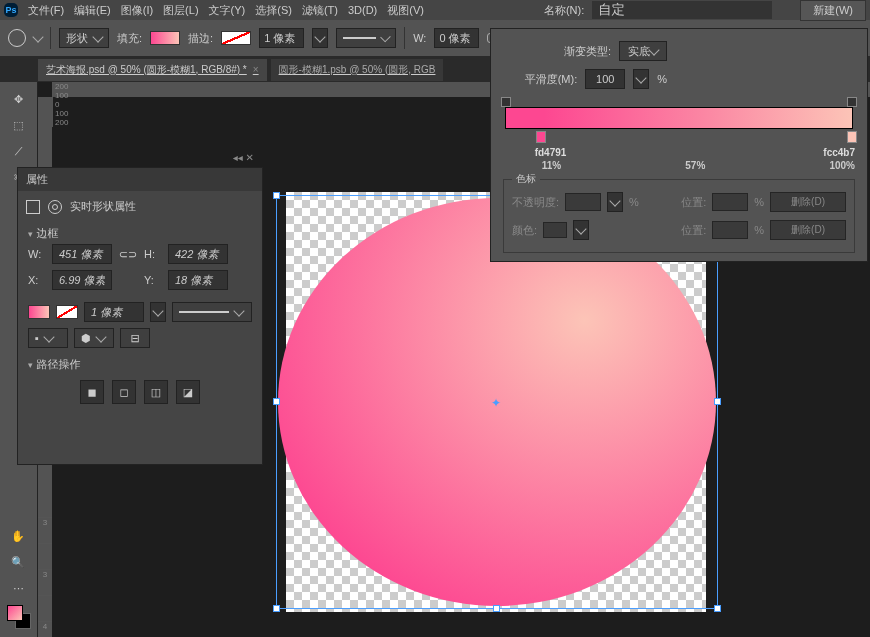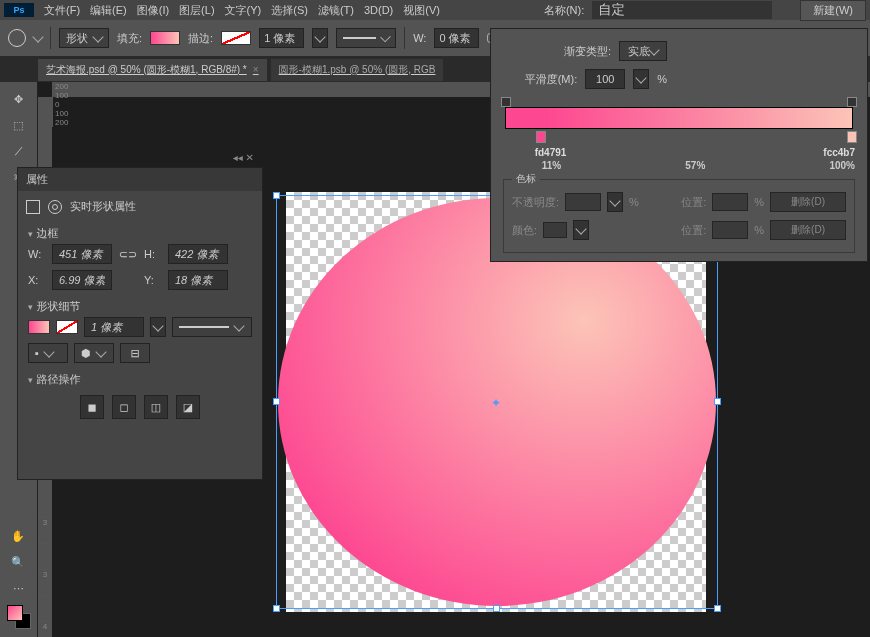--- a/index.html
+++ b/index.html
@@ -1,20 +1,20 @@
 <!DOCTYPE html>
 <html><head>
   <meta charset="utf-8">
   <style>
     * { margin: 0; padding: 0; box-sizing: border-box; font-family: "Microsoft YaHei", sans-serif; }
     body { background: #000; width: 870px; height: 637px; color: #ccc; font-size: 11px; overflow: hidden; position: relative; }
     
     
     .menu-bar { height: 20px; background: #454545; display: flex; align-items: center; padding: 0 4px; gap: 10px; }
-    .ps-logo { width: 30px; height: 14px; background: #001e36; border-radius: 0; display: flex; align-items: center; justify-content: center; color: #31a8ff; font-size: 9px; font-weight: bold; }
+    .ps-logo { width: 14px; height: 14px; background: #001e36; border-radius: 5px; display: flex; align-items: center; justify-content: center; color: #31a8ff; font-size: 9px; font-weight: bold; }
     .menu-item { font-size: 11px; cursor: pointer; }
     .name-field { margin-left: auto; display: flex; align-items: center; gap: 8px; }
     .name-input { background: #333; border: none; color: #ccc; padding: 2px 6px; width: 180px; height: 18px; }
     .new-btn { background: #565656; border: 1px solid #333; color: #ccc; padding: 2px 12px; margin-left: 20px; cursor: pointer; font-size: 11px; }
     
     
     .options-bar { height: 37px; background: #535353; display: flex; align-items: center; padding: 0 8px; gap: 8px; border-bottom: 1px solid #2a2a2a; }
     .tool-icon { width: 18px; height: 18px; border: 1.5px solid #ccc; border-radius: 50%; }
     .dropdown-arrow { width: 8px; height: 8px; border-right: 1px solid #aaa; border-bottom: 1px solid #aaa; transform: rotate(45deg); margin-top: -3px; }
     .opt-select { background: #3f3f3f; border: 1px solid #222; padding: 2px 6px; display: flex; align-items: center; gap: 6px; height: 20px; }
@@ -233,21 +233,20 @@
     </div>
     <div class="props-row">
       <span class="props-label">X:</span>
       <input class="props-input" value="6.99 像素" style="">
       <span style="width:20px;"></span>
       <span class="props-label">Y:</span>
       <input class="props-input" value="18 像素" style="">
     </div>
   </div>
   <div class="props-section">
-    <div><span class="collapse-arrow">▾</span><span>形状细节</span></div>
     <div class="props-row">
       <div class="swatch-pink" style="width:22px;"></div>
       <div class="swatch-red" style="width:22px;"></div>
       <input class="props-input" value="1 像素" style="">
       <div class="combo-btn">
           <span class="dropdown-arrow"></span>
         </div>
       <div class="opt-select" style="flex:1;">
           <div class="stroke-line" style="width:50px;"></div>
           <span class="dropdown-arrow"></span>

